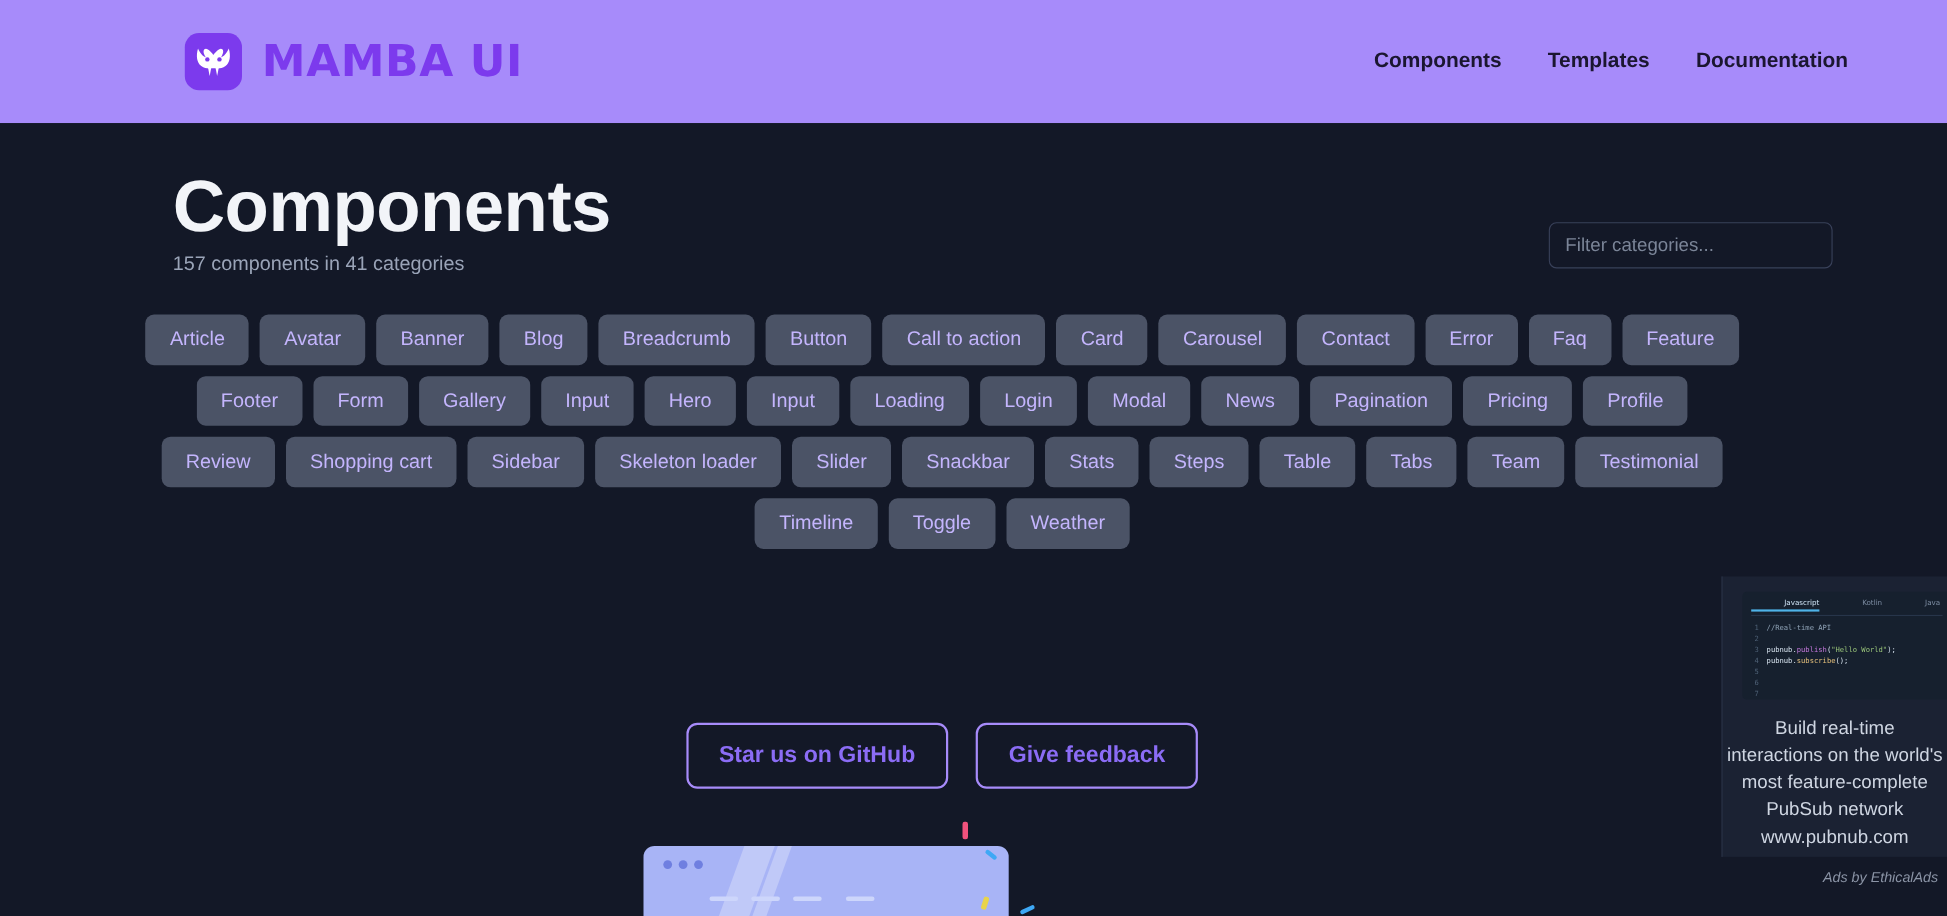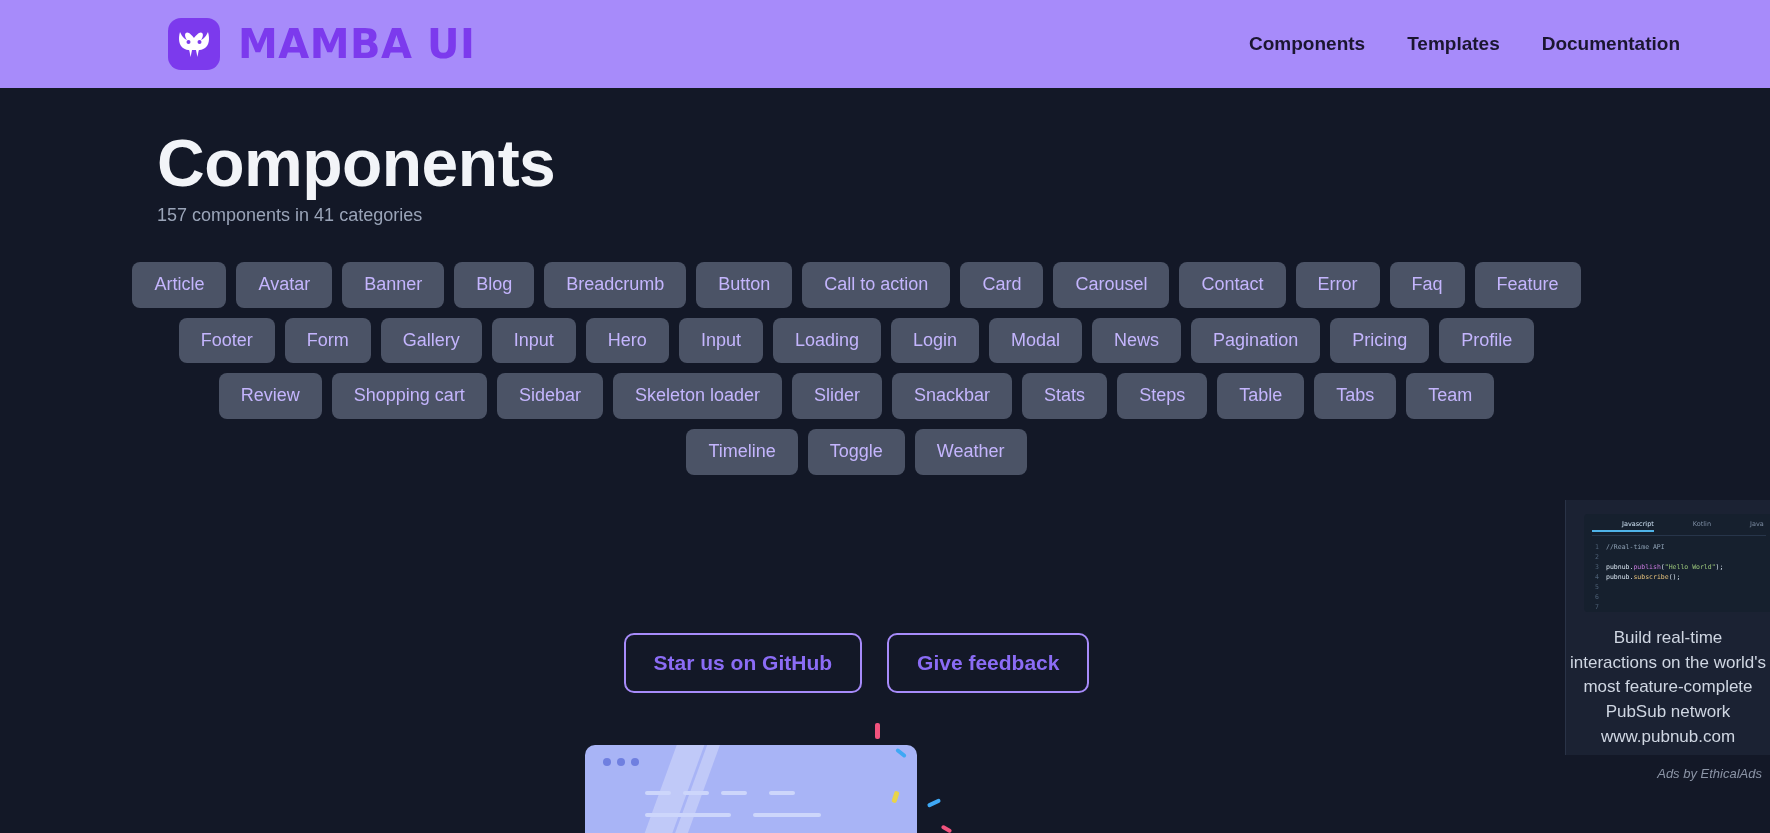--- a/index.html
+++ b/index.html
@@ -6,21 +6,21 @@
   html, body {
     width: 1770px;
     height: 833px;
     overflow: hidden;
     background: #131827;
     font-family: "Liberation Sans", sans-serif;
   }
 
   
   #site-header {
-    height: 88px;
+    height: 112px;
     background: #a78bfa;
     display: flex;
     align-items: center;
     padding: 0 44px 0 168px;
     position: relative;
   }
   .brand { display: flex; align-items: center; gap: 18px; }
   .brand-mark {
     width: 52px; height: 52px;
     background: #7c3aed;
@@ -234,20 +234,23 @@
   </nav>
 </header>
 
 <main id="page">
 
   <div id="title-row">
     <div>
       <h1 id="page-title">Components</h1>
       <div id="page-subtitle">157 components in 41 categories</div>
     </div>
+    <div id="filter-wrap">
+      <input id="filter-input" type="text" placeholder="Filter categories..." style="">
+    </div>
   </div>
 
   <div id="category-rows">
     <div class="chip-row">
         <button class="chip">Article</button>
         <button class="chip">Avatar</button>
         <button class="chip">Banner</button>
         <button class="chip">Blog</button>
         <button class="chip">Breadcrumb</button>
         <button class="chip">Button</button>
@@ -279,20 +282,21 @@
         <button class="chip">Shopping cart</button>
         <button class="chip">Sidebar</button>
         <button class="chip">Skeleton loader</button>
         <button class="chip">Slider</button>
         <button class="chip">Snackbar</button>
         <button class="chip">Stats</button>
         <button class="chip">Steps</button>
         <button class="chip">Table</button>
         <button class="chip">Tabs</button>
         <button class="chip">Team</button>
+        <button class="chip">Testimonial</button>
       </div>
     <div class="chip-row">
         <button class="chip">Timeline</button>
         <button class="chip">Toggle</button>
         <button class="chip">Weather</button>
       </div>
   </div>
 
   <div id="cta-row">
     <button class="cta-button">Star us on GitHub</button>

